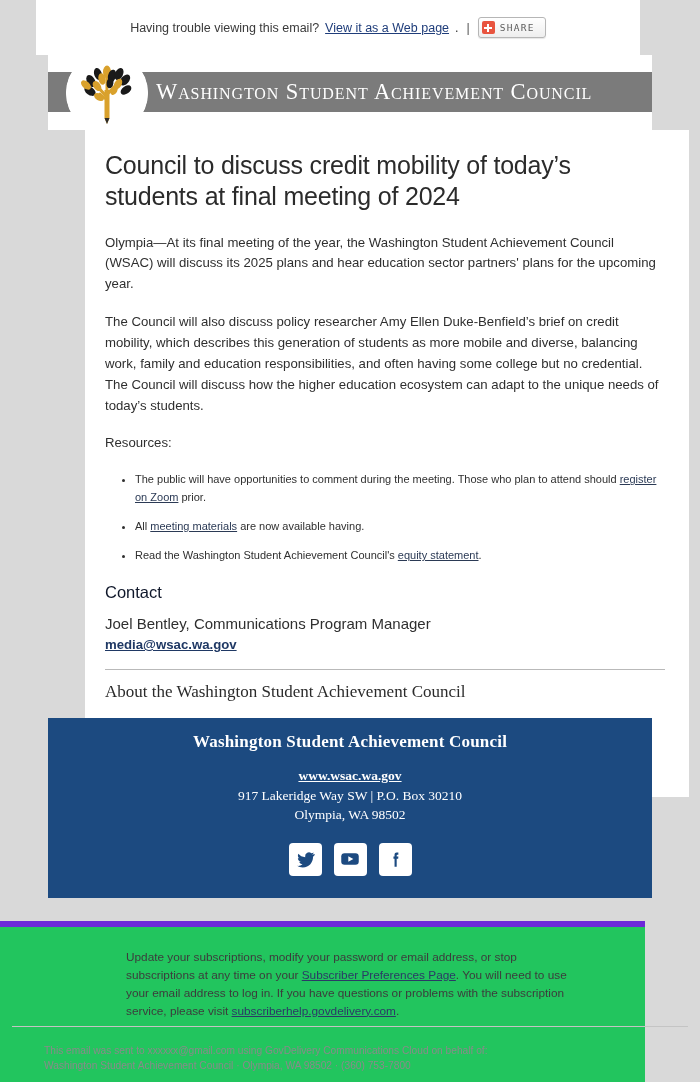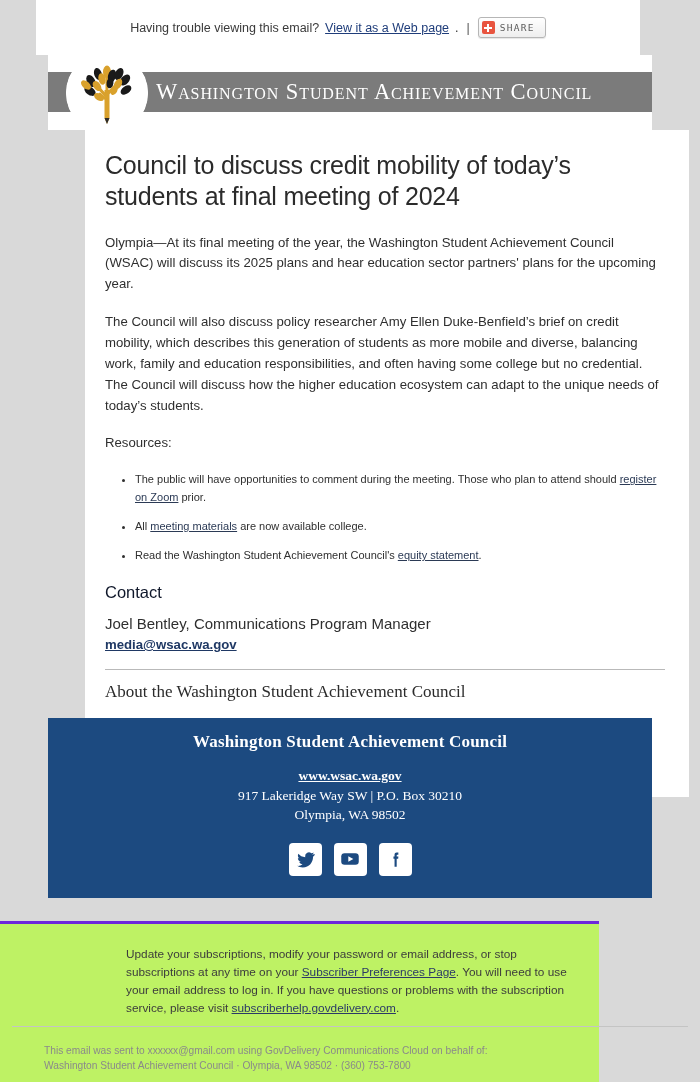--- a/index.html
+++ b/index.html
@@ -237,24 +237,24 @@
     align-items: center;
     justify-content: center;
   }
   .social-btn svg { display: block; }
 
   
   .bottom-white {
     position: absolute;
     left: 0;
     top: 921px;
-    width: 599px;
+    width: 645px;
     height: 161px;
-    background: #bef264;
-    border-top: 3px solid #6d28d9;
+    background: #22c55e;
+    border-top: 6px solid #6d28d9;
     box-sizing: border-box;
   }
   .sub-text {
     position: absolute;
     left: 126px;
     top: 22px;
     width: 452px;
     font-size: 11.8px;
     line-height: 1.52;
     color: #3c3c3c;
@@ -339,21 +339,21 @@
       <h1 class="headline">Council to discuss credit mobility of today’s students at final meeting of 2024</h1>
 
       <p class="body">Olympia—At its final meeting of the year, the Washington Student Achievement Council (WSAC) will discuss its 2025 plans and hear education sector partners' plans for the upcoming year.</p>
       <p class="body">The Council will also discuss policy researcher Amy Ellen Duke-Benfield’s brief on credit mobility, which describes this generation of students as more mobile and diverse, balancing work, family and education responsibilities, and often having some college but no credential. The Council will discuss how the higher education ecosystem can adapt to the unique needs of today’s students.</p>
 
 
       <p class="body">Resources:</p>
 
       <ul class="resources">
         <li><span>The public will have opportunities to comment during the meeting. Those who plan to attend should </span><a class="inline" href="#">register on Zoom</a><span> prior.</span></li>
-        <li><span>All </span><a class="inline" href="#">meeting materials</a><span> are now available college.</span></li>
+        <li><span>All </span><a class="inline" href="#">meeting materials</a><span> are now available having.</span></li>
         <li><span>Read the Washington Student Achievement Council's </span><a class="inline" href="#">equity statement</a><span>.</span></li>
       </ul>
 
       <h2 class="section">Contact</h2>
       <p class="contact-line">Joel Bentley, Communications Program Manager</p>
       <a class="email" href="#">media@wsac.wa.gov</a>
 
       <hr class="divider">
 
       <h2 class="about-title">About the Washington Student Achievement Council</h2>

